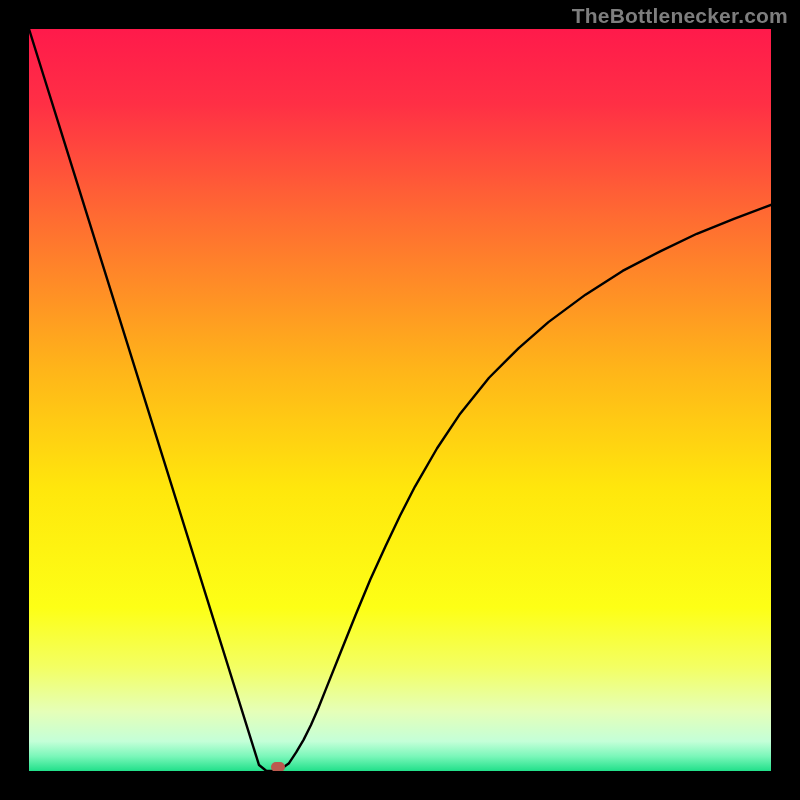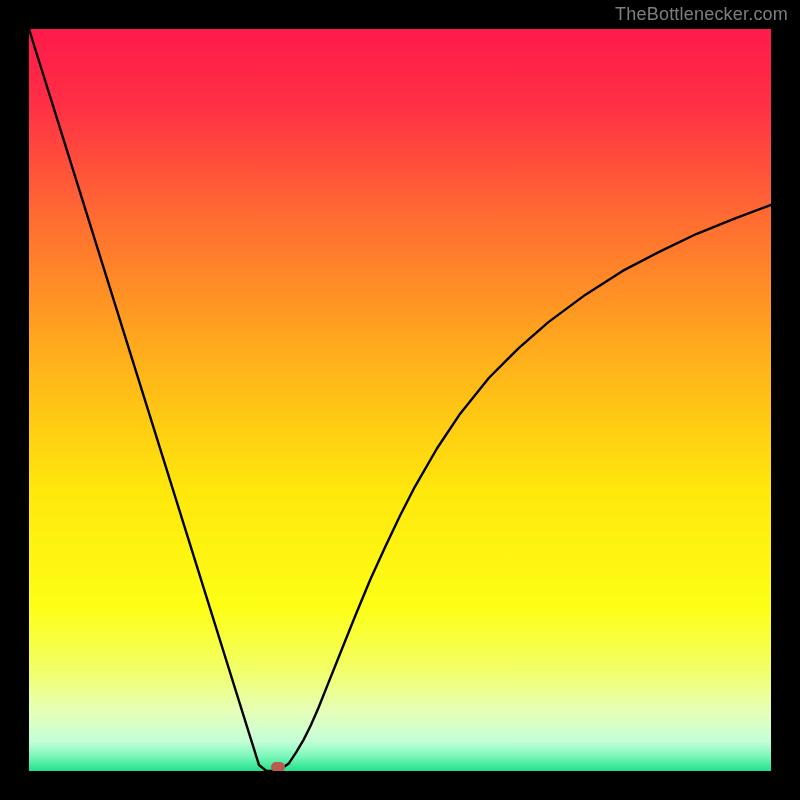--- a/index.html
+++ b/index.html
@@ -38,23 +38,23 @@
     width: 14px;
     height: 10px;
     border-radius: 5px;
     transform: translate(-50%, -50%);
   }
   .watermark {
     position: absolute;
     top: 4px;
     right: 12px;
     color: #7e7e7e;
-    font-size: 18px;
+    font-size: 21px;
     letter-spacing: 0.2px;
-    font-weight: 400;
+    font-weight: 700;
   }
 </style>
 </head>
 <body>
 
 <div class="frame">
 
   <div class="watermark">TheBottlenecker.com</div>
 
   <div class="plot-area">

